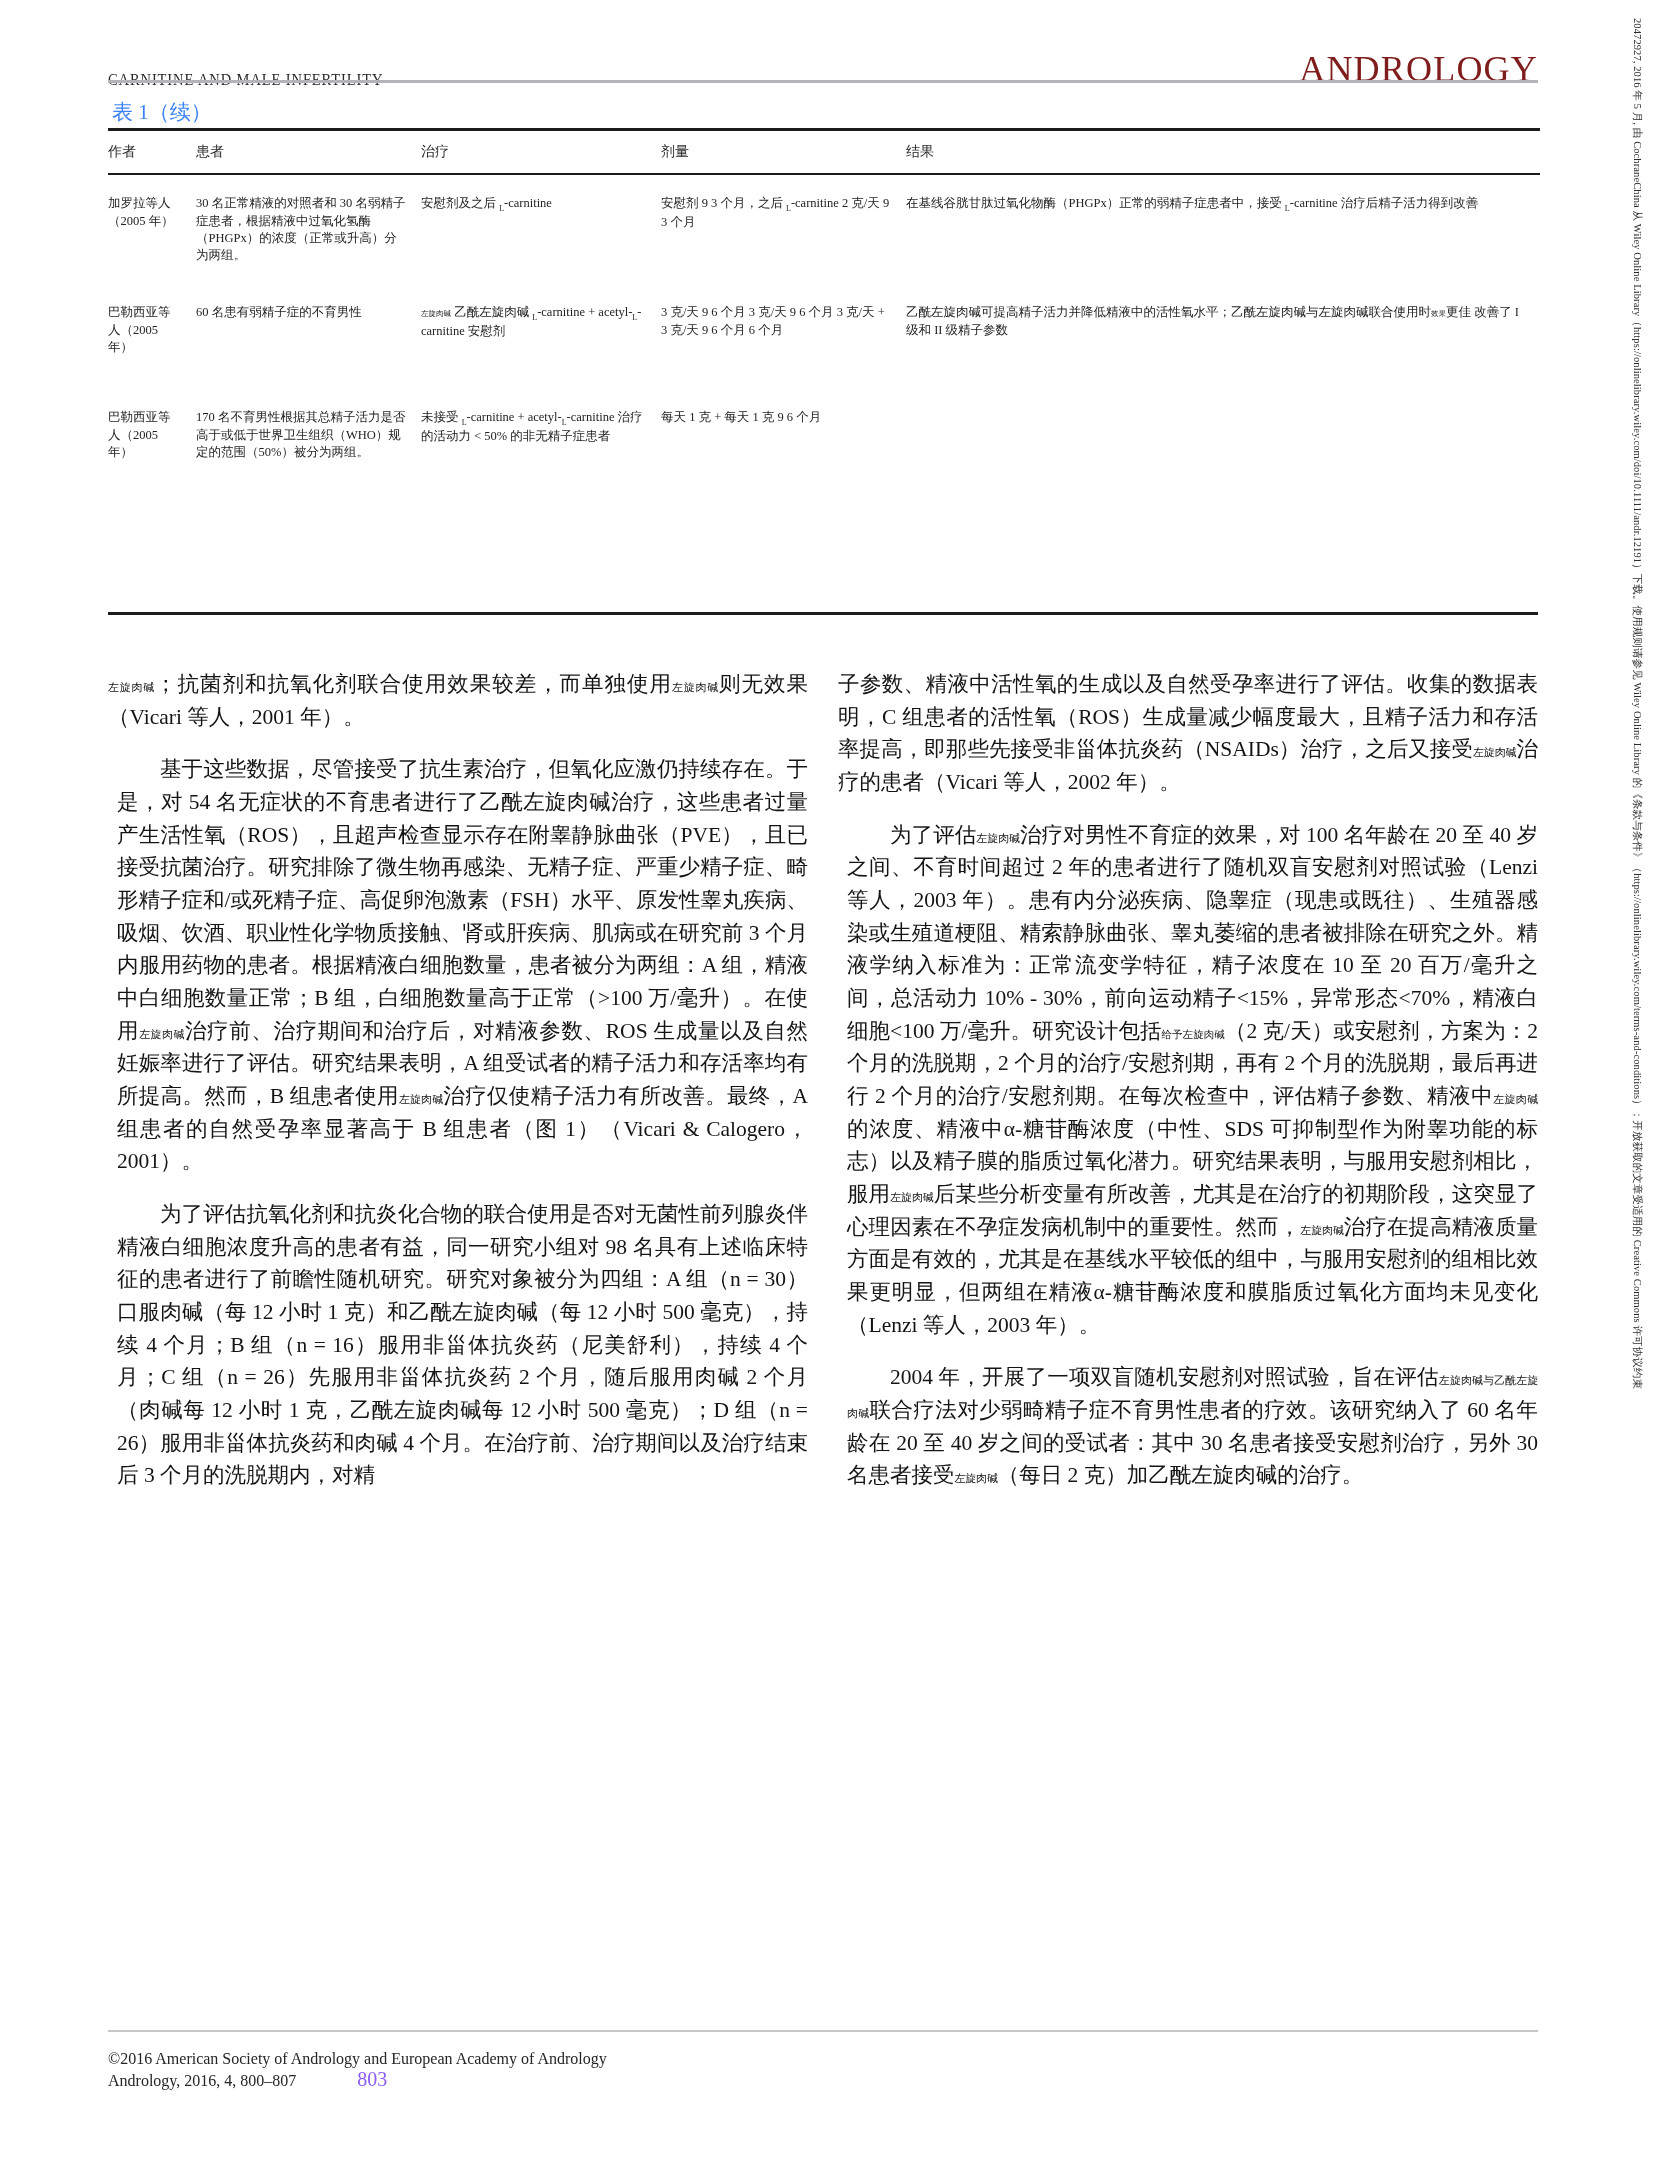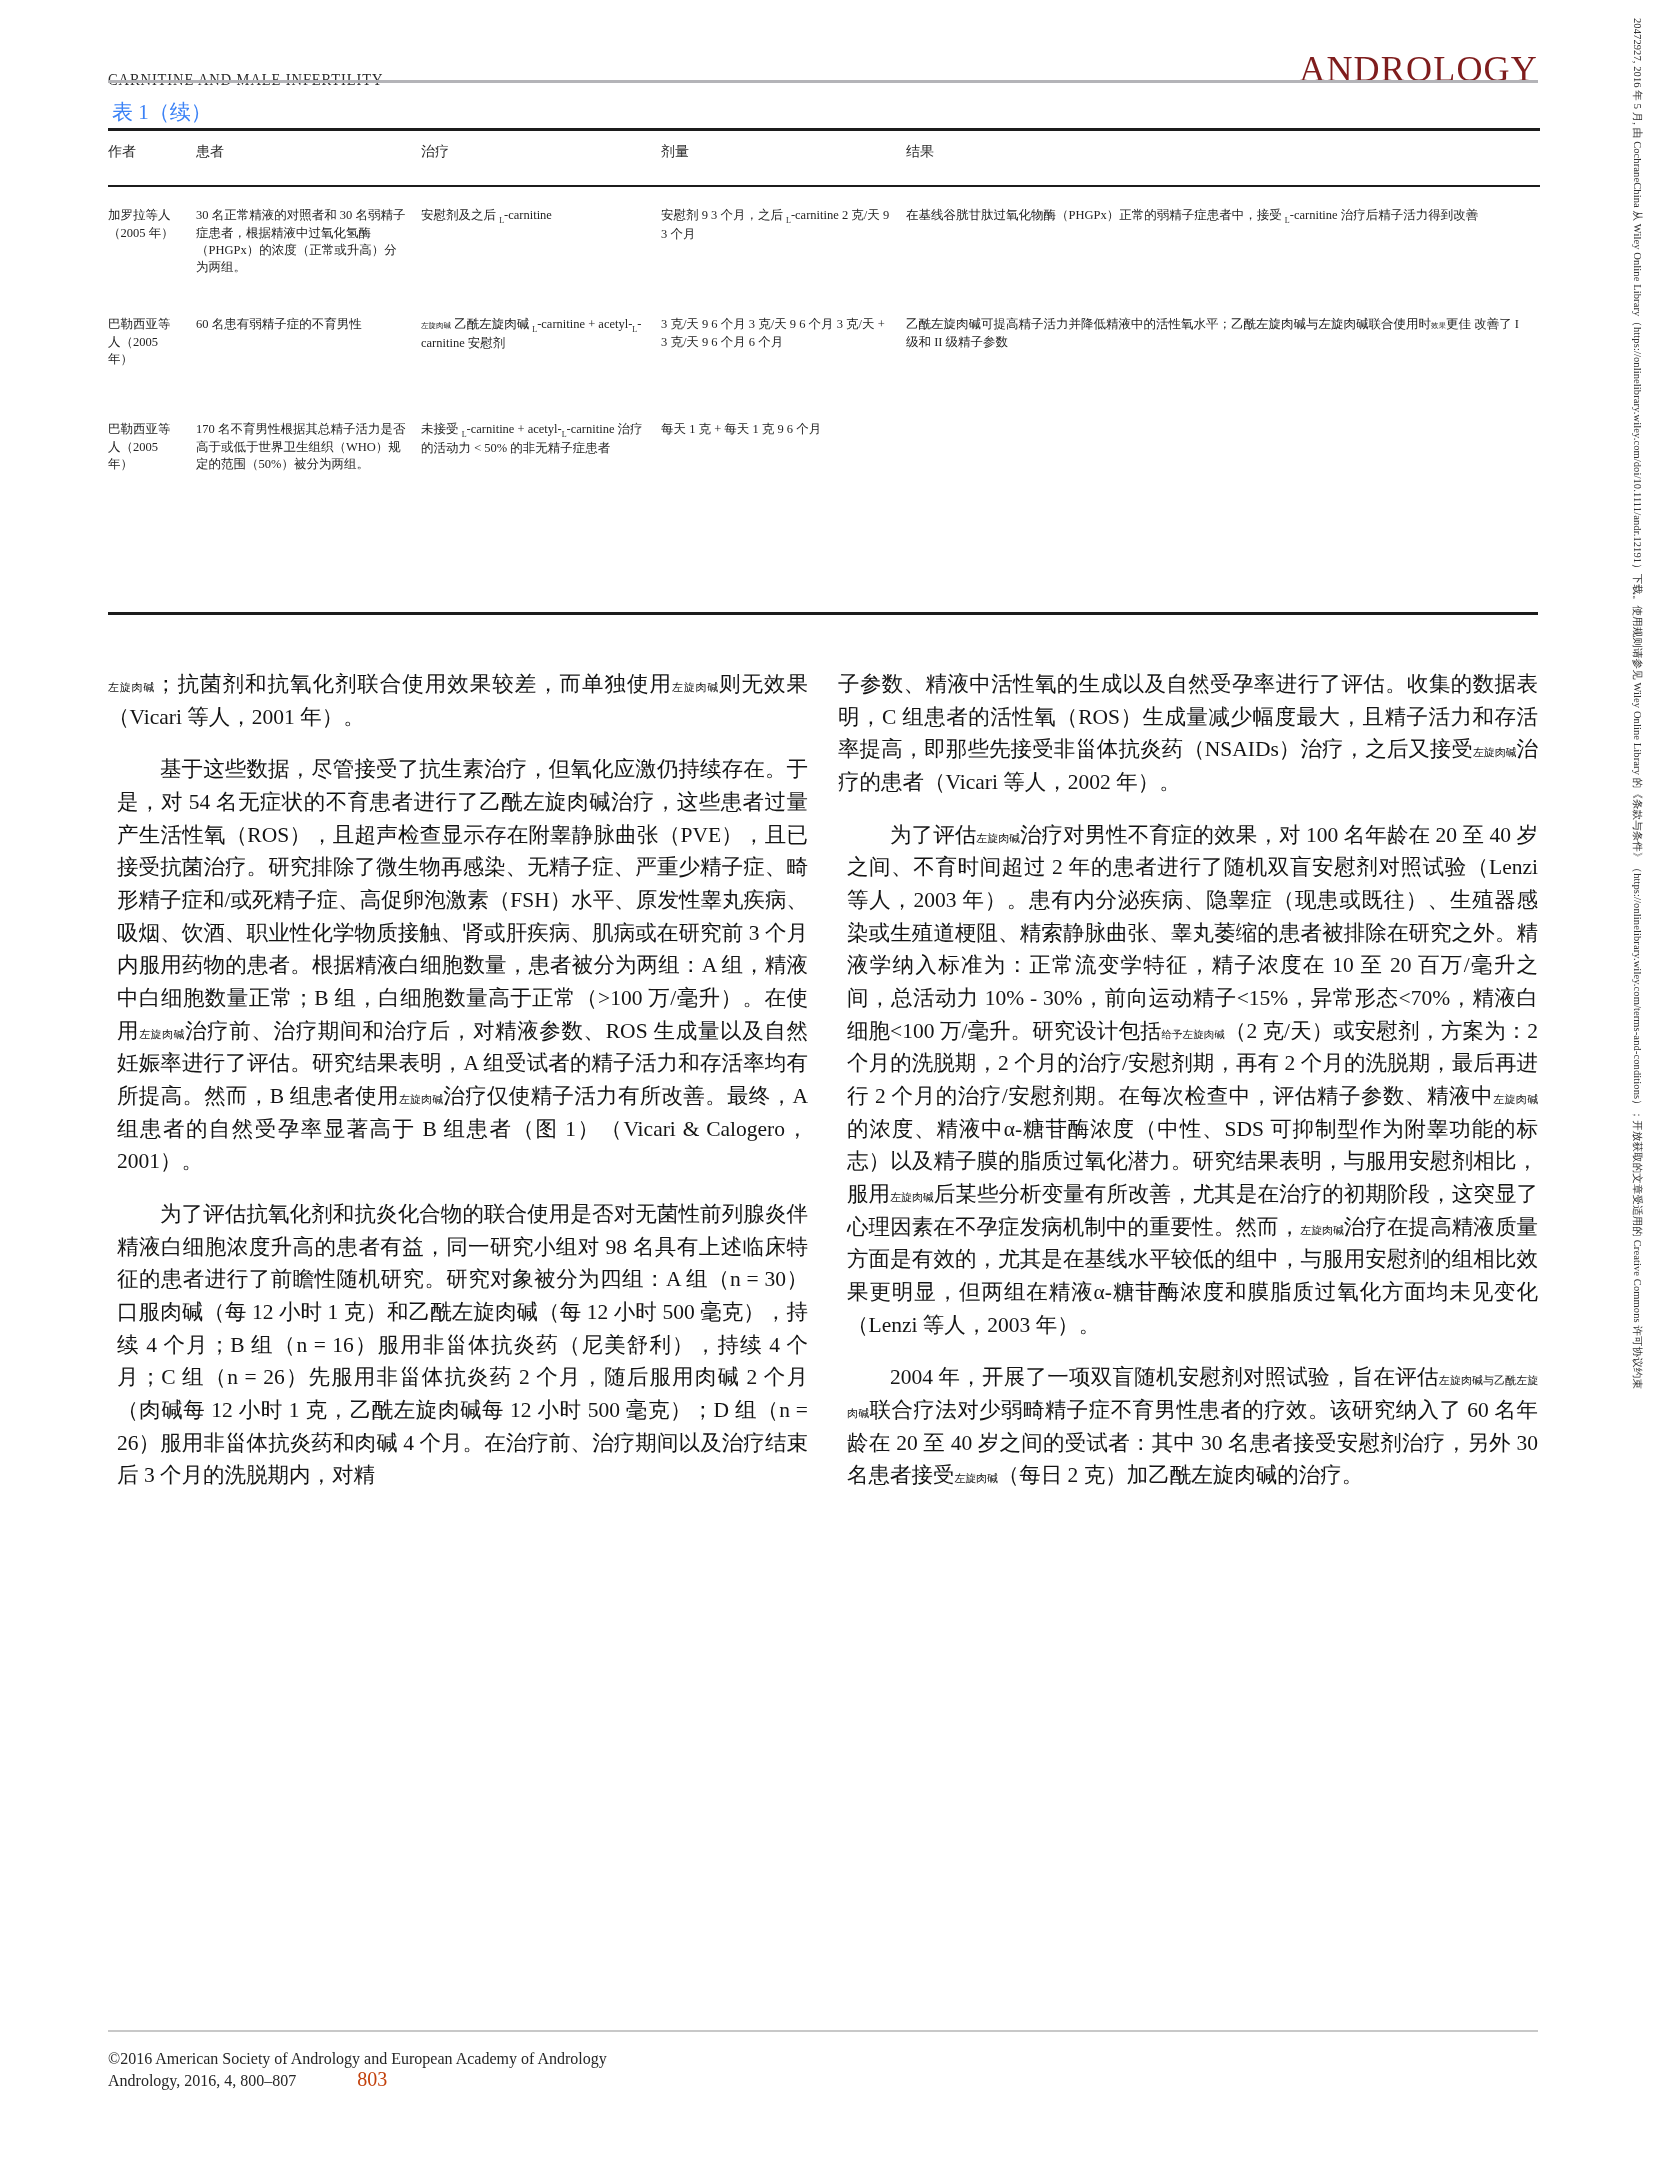--- a/index.html
+++ b/index.html
@@ -77,21 +77,21 @@
     background: #1c1c1c;
     width: 100%;
   }
   .rule-mid {
     height: 2.5px;
     background: #1c1c1c;
     width: 100%;
   }
   .thead-row {
     display: flex;
-    padding: 11px 0 24px 0;
+    padding: 11px 0 12px 0;
   }
   .thead-row .cell {
     font-size: 14px;
     color: #2b2b2b;
   }
   .tbody-row {
     display: flex;
     padding: 20px 0 20px 0;
     min-height: 105px;
     box-sizing: border-box;
@@ -177,21 +177,21 @@
     color: #252525;
     flex-direction: column;
   }
   .footer-right {
     display: flex;
     align-items: baseline;
     gap: 61px;
   }
   .page-no {
     font-size: 20px;
-    color: #c2410c;
+    color: #8b5cf6;
   }
 
   
   .sidenote {
     position: absolute;
     right: 8px;
     top: 18px;
     width: 30px;
     height: 1700px;
   }

